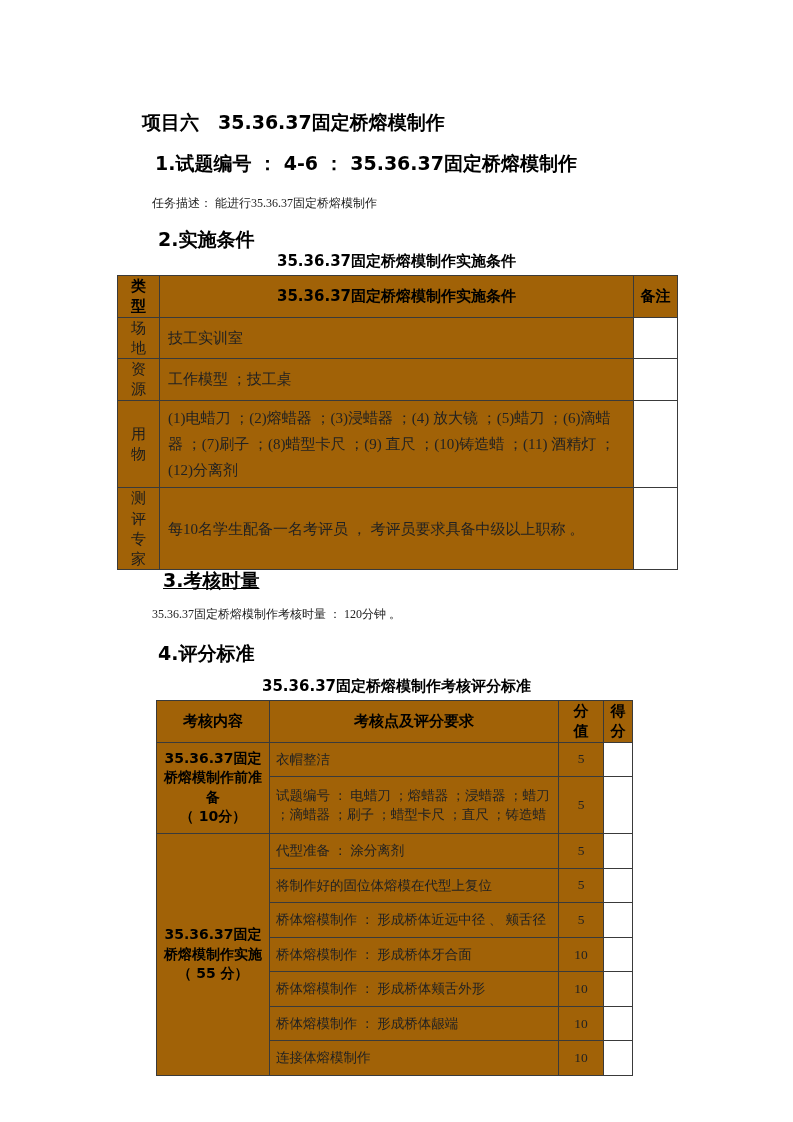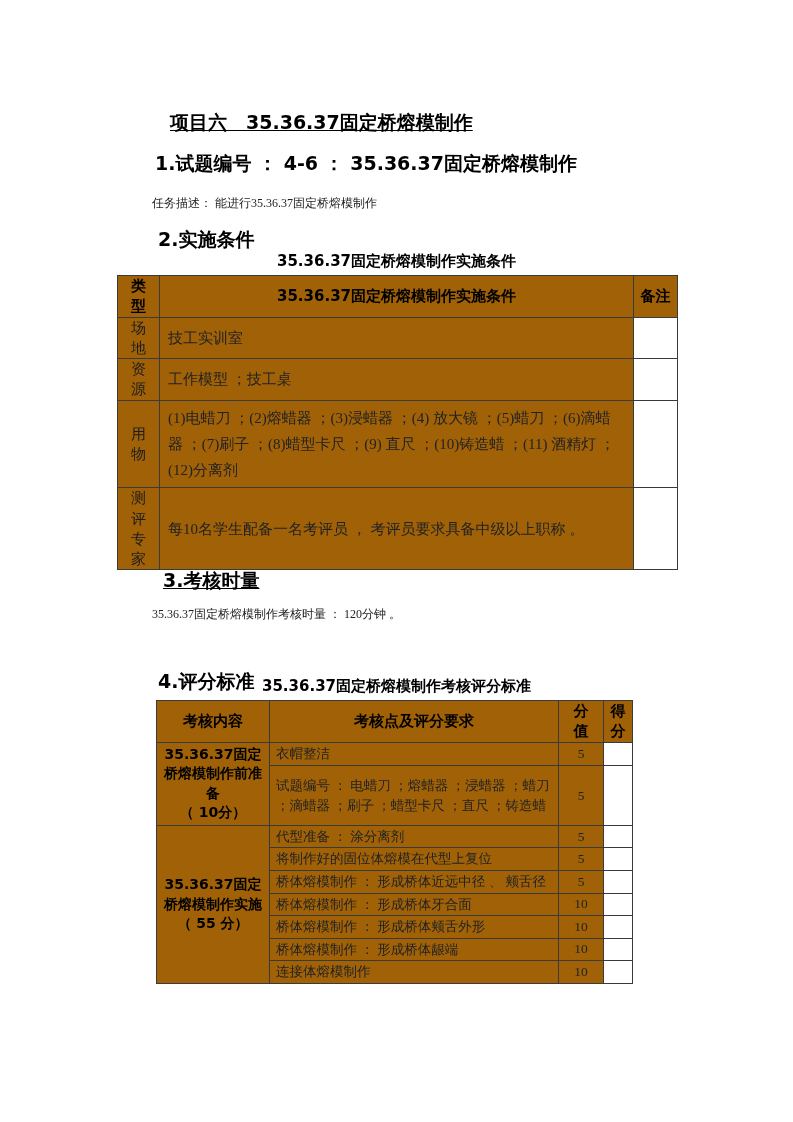--- a/index.html
+++ b/index.html
@@ -48,32 +48,32 @@
   #scoring-table td { font-size: 13.5px; }
   .score-head {
     font-family: "DejaVu Sans", "Liberation Sans", sans-serif;
     font-weight: bold; font-size: 15px !important; color: #000; text-align: center; height: 40px;
   }
   .group-cell {
     font-family: "DejaVu Sans", "Liberation Sans", sans-serif;
     font-weight: bold; font-size: 14px !important; color: #000;
     text-align: center; padding: 2px 4px; line-height: 1.4; word-break: break-all;
   }
-  .req-cell { padding: 1px 6px; line-height: 1.45; color: #222; height: 21px; }
+  .req-cell { padding: 7px 6px; line-height: 1.45; color: #222; height: 21px; }
   .req-cell.tall { height: 57px; }
   .req-cell.first { height: 20px; }
   .val-cell { text-align: center; color: #222; }
   .blank-cell { background: #fff; }
 </style>
 </head>
 <body>
 
 <div class="page">
 
-  <div class="doc-heading pre" style="left:170px; top:110px;text-decoration:underline;">项目六　35.36.37固定桥熔模制作</div>
+  <div class="doc-heading pre" style="left:142px; top:110px;">项目六　35.36.37固定桥熔模制作</div>
 
   <div class="doc-heading pre" style="left:155px; top:151px;">1.试题编号 ： 4-6 ： 35.36.37固定桥熔模制作</div>
 
   <div class="body-text pre" style="left:152px; top:195px;">任务描述： 能进行35.36.37固定桥熔模制作</div>
 
   <div class="doc-heading pre" style="left:158px; top:227px;">2.实施条件</div>
 
   <div class="table-caption pre" style="top:252px;">35.36.37固定桥熔模制作实施条件</div>
 
   <table id="conditions-table">
@@ -108,21 +108,21 @@
         <td class="cond-content pre">每10名学生配备一名考评员 ， 考评员要求具备中级以上职称 。</td>
         <td class="blank-cell"></td>
       </tr>
     </tbody>
   </table>
 
   <div class="doc-heading pre" style="left:163px; top:568px;text-decoration:underline;">3.考核时量</div>
 
   <div class="body-text pre" style="left:152px; top:606px;">35.36.37固定桥熔模制作考核时量 ： 120分钟 。</div>
 
-  <div class="doc-heading pre" style="left:158px; top:641px;margin-top:28px;">4.评分标准</div>
+  <div class="doc-heading pre" style="left:158px; top:641px;">4.评分标准</div>
 
   <div class="table-caption pre" style="top:677px;">35.36.37固定桥熔模制作考核评分标准</div>
 
   <table id="scoring-table">
     <colgroup>
         <col style="width:113px">
         <col style="width:289px">
         <col style="width:45px">
         <col style="width:29px">
       </colgroup>

